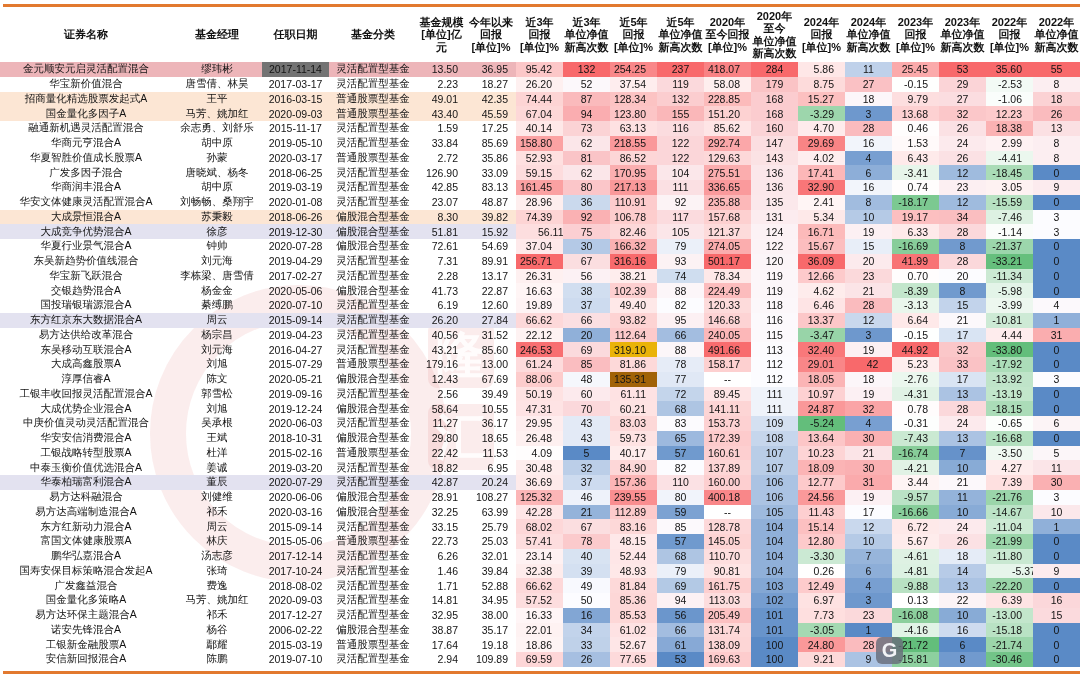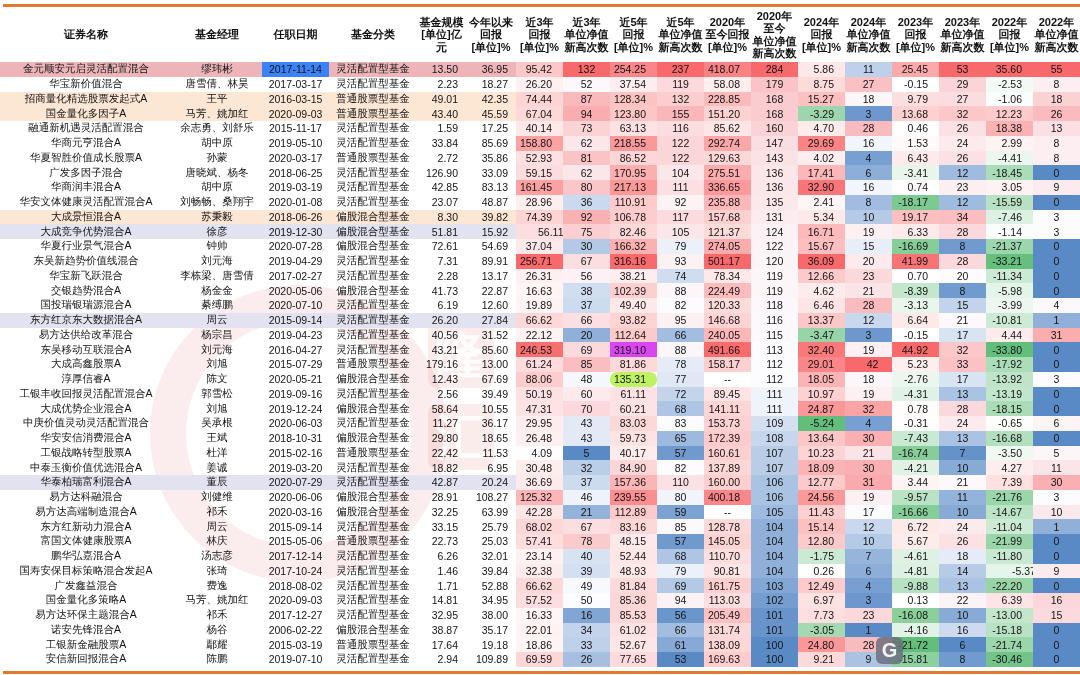--- a/index.html
+++ b/index.html
@@ -89,21 +89,21 @@
 [单位]%</th>
           <th style="width: 47px;">2022年
 单位净值
 新高次数</th>
         </tr>
     </thead>
     <tbody id="tbody">
         <tr>
           <td style="background: rgb(237, 181, 185);">金元顺安元启灵活配置混合</td>
           <td style="background: rgb(237, 181, 185);">缪玮彬</td>
-          <td style="background: #3b82f6;">2017-11-14</td>
+          <td style="background: #737373;">2017-11-14</td>
           <td style="background: rgb(237, 181, 185);">灵活配置型基金</td>
           <td class="sz" style="background: rgb(237, 181, 185);">13.50</td>
           <td class="sz" style="background: rgb(237, 181, 185);">36.95</td>
           <td class="num" style="background: rgb(252, 199, 200);">95.42</td>
           <td style="background: rgb(248, 105, 107);">132</td>
           <td class="num" style="background: rgb(249, 135, 137);">254.25</td>
           <td style="background: rgb(248, 105, 107);">237</td>
           <td class="num" style="background: rgb(249, 130, 132);">418.07</td>
           <td style="background: rgb(248, 105, 107);">284</td>
           <td class="num" style="background: rgb(254, 231, 231);">5.86</td>
@@ -475,21 +475,21 @@
         </tr>
         <tr>
           <td>东吴移动互联混合A</td>
           <td>刘元海</td>
           <td>2016-04-27</td>
           <td>灵活配置型基金</td>
           <td class="sz">43.21</td>
           <td class="sz">85.60</td>
           <td class="num" style="background: rgb(248, 111, 113);">246.53</td>
           <td style="background: rgb(251, 218, 221);">69</td>
-          <td class="num" style="background: #d946ef;">319.10</td>
+          <td class="num" style="background: #eab308;">319.10</td>
           <td style="background: rgb(252, 246, 249);">88</td>
           <td class="num" style="background: rgb(248, 108, 110);">491.66</td>
           <td style="background: rgb(252, 251, 254);">113</td>
           <td class="num" style="background: rgb(249, 120, 122);">32.40</td>
           <td style="background: rgb(252, 240, 243);">19</td>
           <td class="num" style="background: rgb(248, 105, 107);">44.92</td>
           <td style="background: rgb(251, 199, 201);">32</td>
           <td class="num" style="background: rgb(99, 190, 123);">-33.80</td>
           <td style="background: rgb(90, 138, 198);">0</td>
         </tr>
@@ -515,21 +515,21 @@
         </tr>
         <tr>
           <td>淳厚信睿A</td>
           <td>陈文</td>
           <td>2020-05-21</td>
           <td>偏股混合型基金</td>
           <td class="sz">12.43</td>
           <td class="sz">67.69</td>
           <td class="num" style="background: rgb(253, 204, 204);">88.06</td>
           <td style="background: rgb(245, 247, 252);">48</td>
-          <td class="num" style="background: #bef264; border-radius: 7px;">135.31</td>
+          <td class="num" style="background: #a16207;">135.31</td>
           <td style="background: rgb(224, 232, 245);">77</td>
           <td>--</td>
           <td style="background: rgb(252, 252, 255);">112</td>
           <td class="num" style="background: rgb(251, 180, 181);">18.05</td>
           <td style="background: rgb(252, 246, 249);">18</td>
           <td class="num" style="background: rgb(235, 247, 238);">-2.76</td>
           <td style="background: rgb(217, 228, 243);">17</td>
           <td class="num" style="background: rgb(191, 228, 201);">-13.92</td>
           <td style="background: rgb(252, 252, 255);">3</td>
         </tr>
@@ -759,21 +759,21 @@
           <td>2017-12-14</td>
           <td>灵活配置型基金</td>
           <td class="sz">6.26</td>
           <td class="sz">32.01</td>
           <td class="num" style="background: rgb(254, 241, 242);">23.14</td>
           <td style="background: rgb(216, 227, 242);">40</td>
           <td class="num" style="background: rgb(254, 230, 231);">52.44</td>
           <td style="background: rgb(174, 197, 227);">68</td>
           <td class="num" style="background: rgb(253, 222, 222);">110.70</td>
           <td style="background: rgb(144, 176, 217);">104</td>
-          <td class="num" style="background: rgb(203, 233, 211);">-1.75</td>
+          <td class="num" style="background: rgb(203, 233, 211);">-3.30</td>
           <td style="background: rgb(151, 181, 219);">7</td>
           <td class="num" style="background: rgb(222, 241, 227);">-4.61</td>
           <td style="background: rgb(229, 236, 247);">18</td>
           <td class="num" style="background: rgb(201, 232, 209);">-11.80</td>
           <td style="background: rgb(90, 138, 198);">0</td>
         </tr>
         <tr>
           <td>国寿安保目标策略混合发起A</td>
           <td>张琦</td>
           <td>2017-10-24</td>

